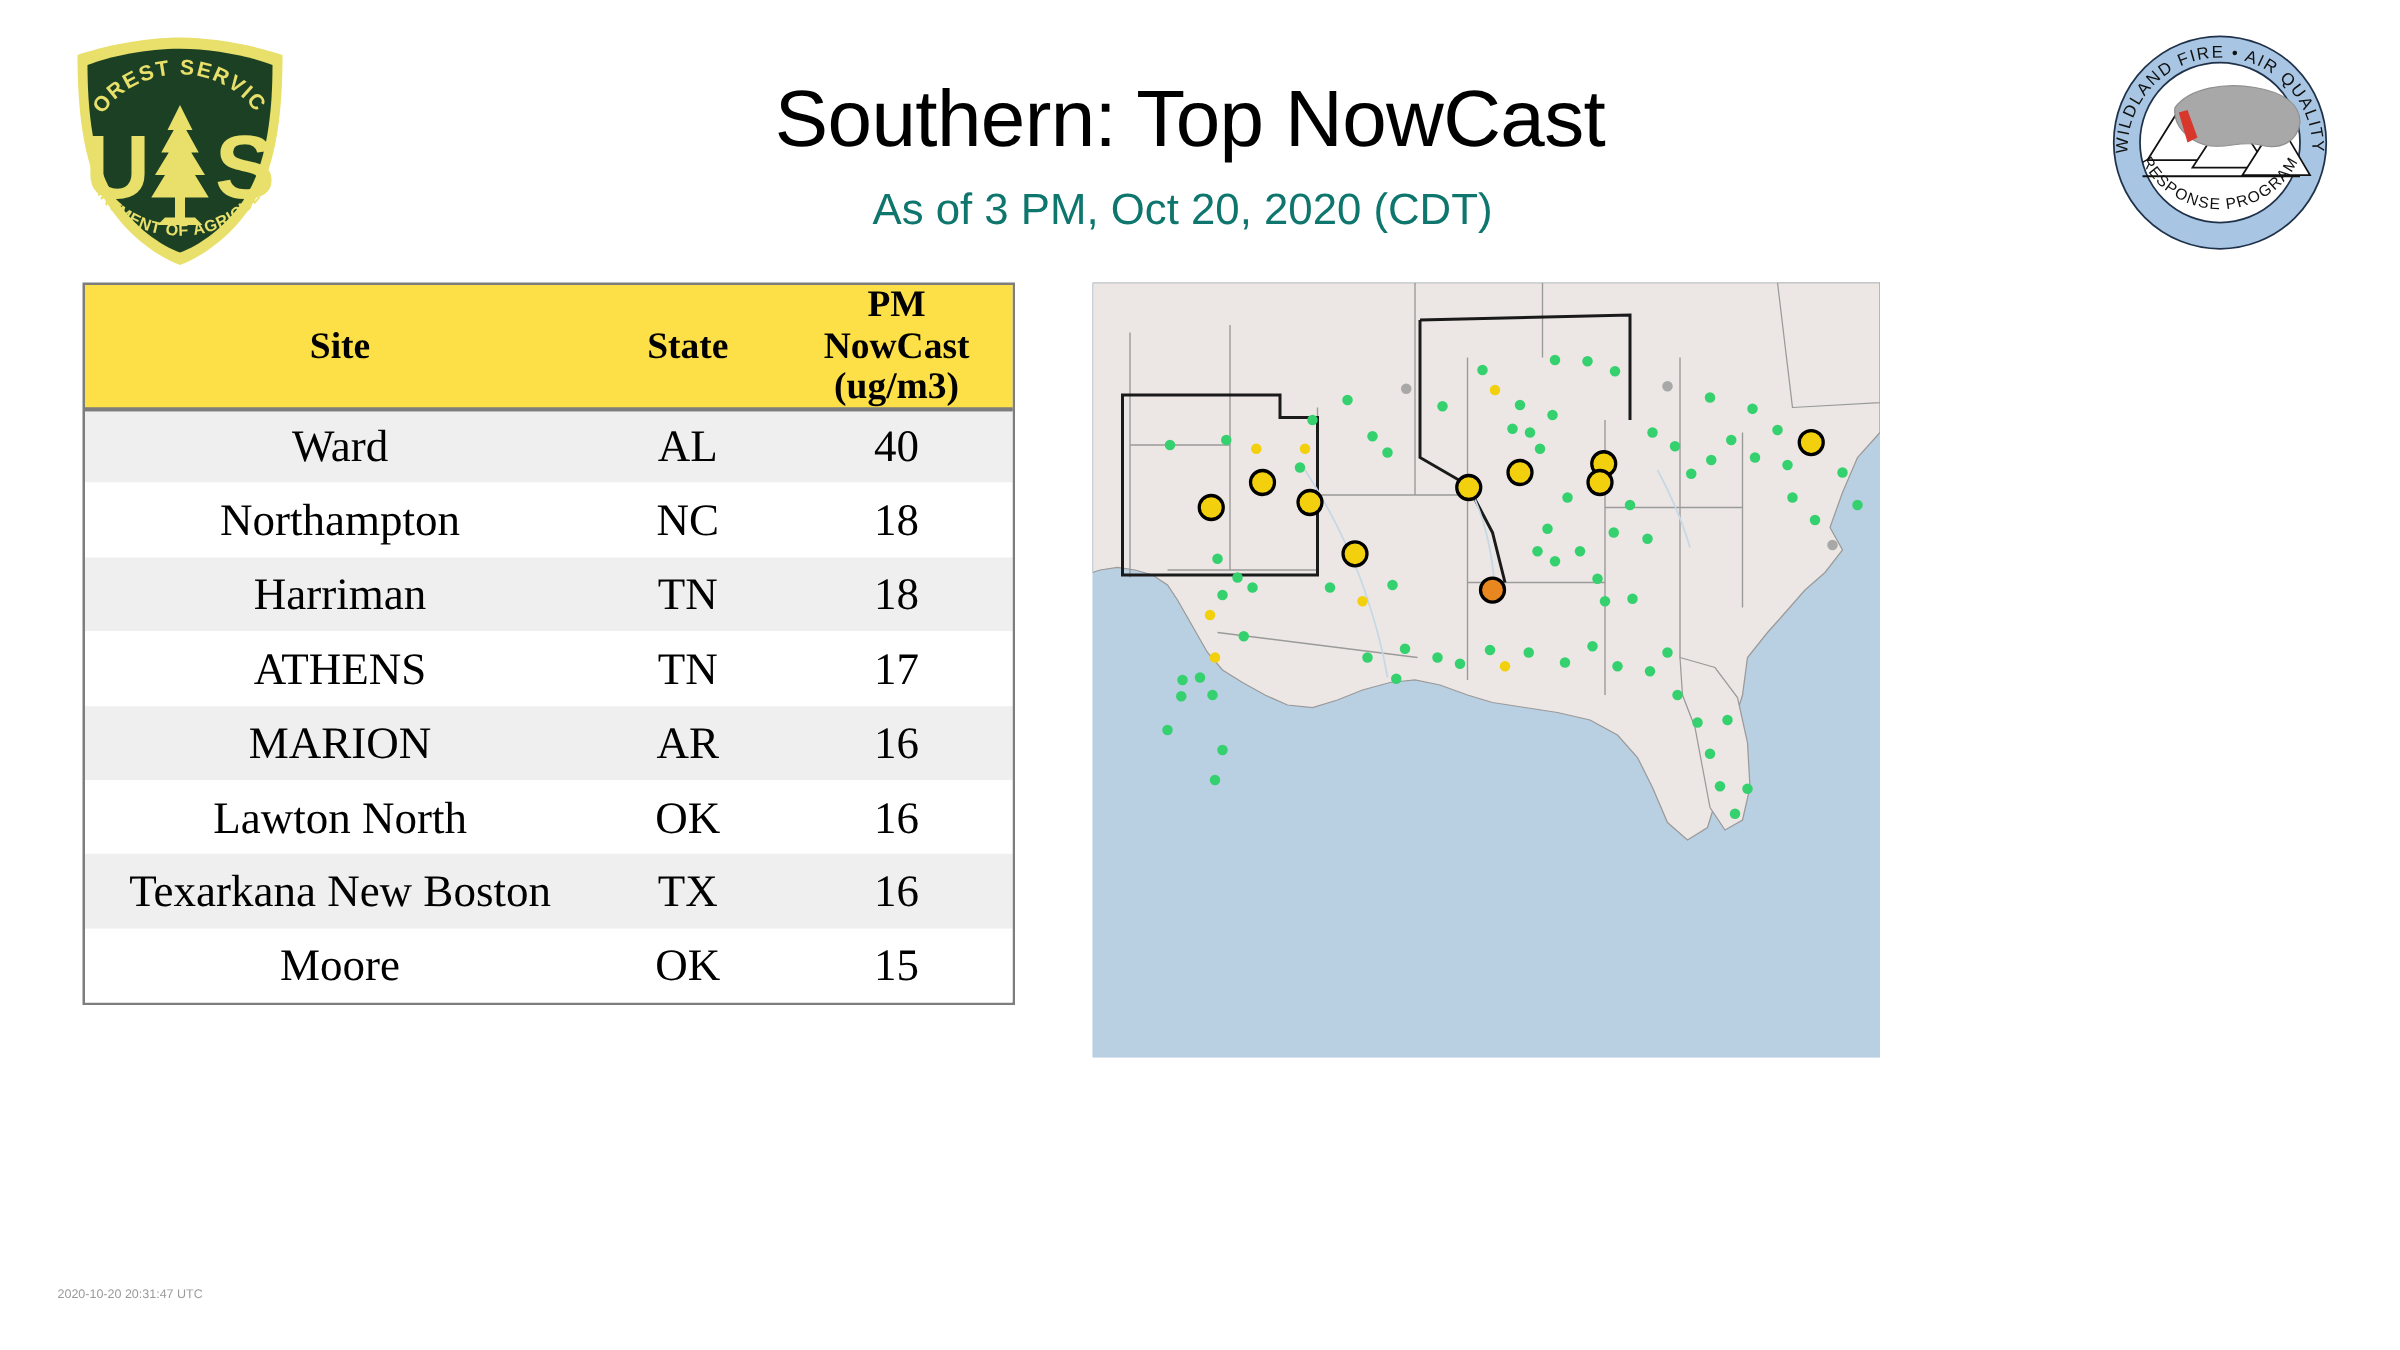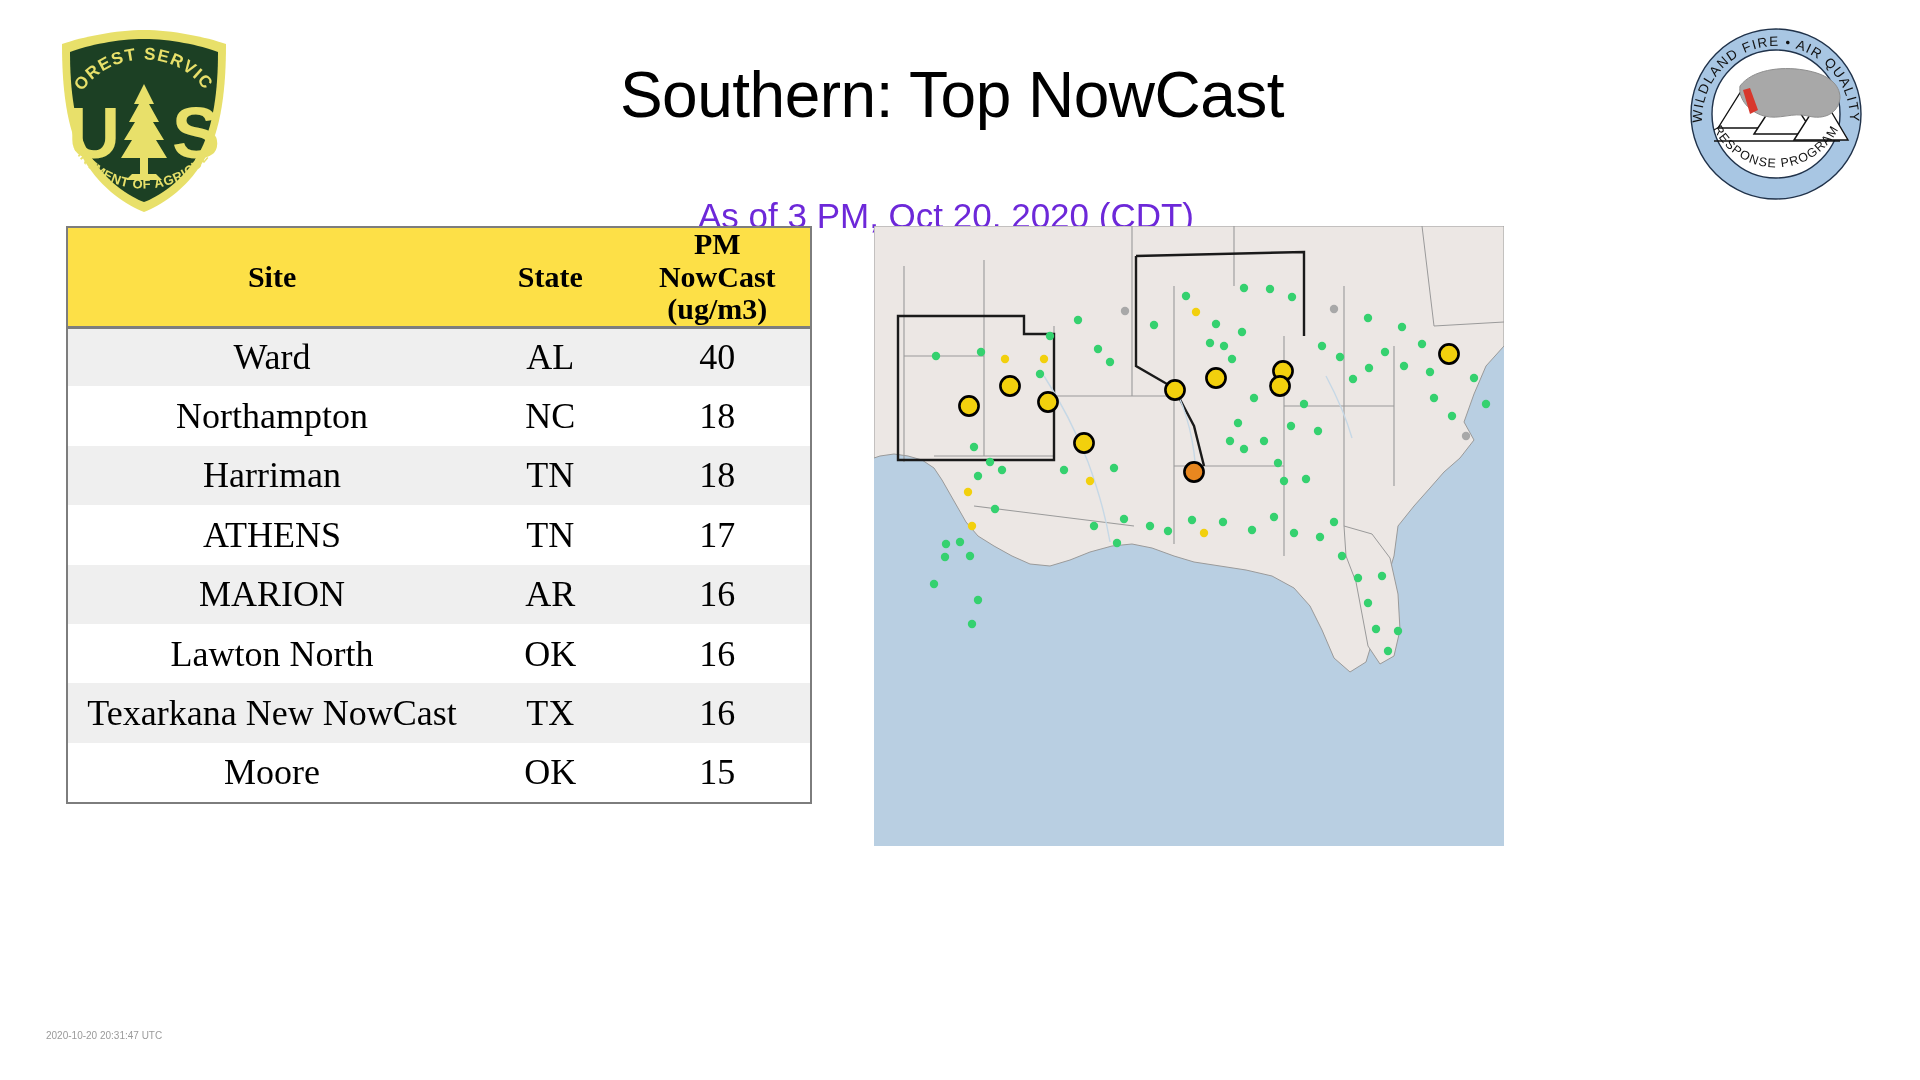--- a/index.html
+++ b/index.html
@@ -23,22 +23,21 @@
     letter-spacing: -0.5px;
     color: #000;
     font-family: "Liberation Sans", sans-serif;
   }
   #page-subtitle {
     position: absolute;
     left: 0; top: 148px; width: 1892px;
     text-align: center;
     font-size: 35px;
     font-weight: 400;
-    color: #6d28d9;
-    margin-top: 48px;
+    color: #0f766e;
   }
 
   
   #usfs-logo { position: absolute; left: 46px; top: 26px; width: 196px; height: 190px; }
 
   
   #wfaqrp-logo { position: absolute; left: 1688px; top: 28px; width: 176px; height: 172px; }
 
   
   #data-table-wrap {
@@ -192,21 +191,21 @@
           <td class="col-site">MARION</td>
           <td class="col-state">AR</td>
           <td class="col-val">16</td>
         </tr>
         <tr>
           <td class="col-site">Lawton North</td>
           <td class="col-state">OK</td>
           <td class="col-val">16</td>
         </tr>
         <tr>
-          <td class="col-site">Texarkana New NowCast</td>
+          <td class="col-site">Texarkana New Boston</td>
           <td class="col-state">TX</td>
           <td class="col-val">16</td>
         </tr>
         <tr>
           <td class="col-site">Moore</td>
           <td class="col-state">OK</td>
           <td class="col-val">15</td>
         </tr>
       </tbody>
   </table>

